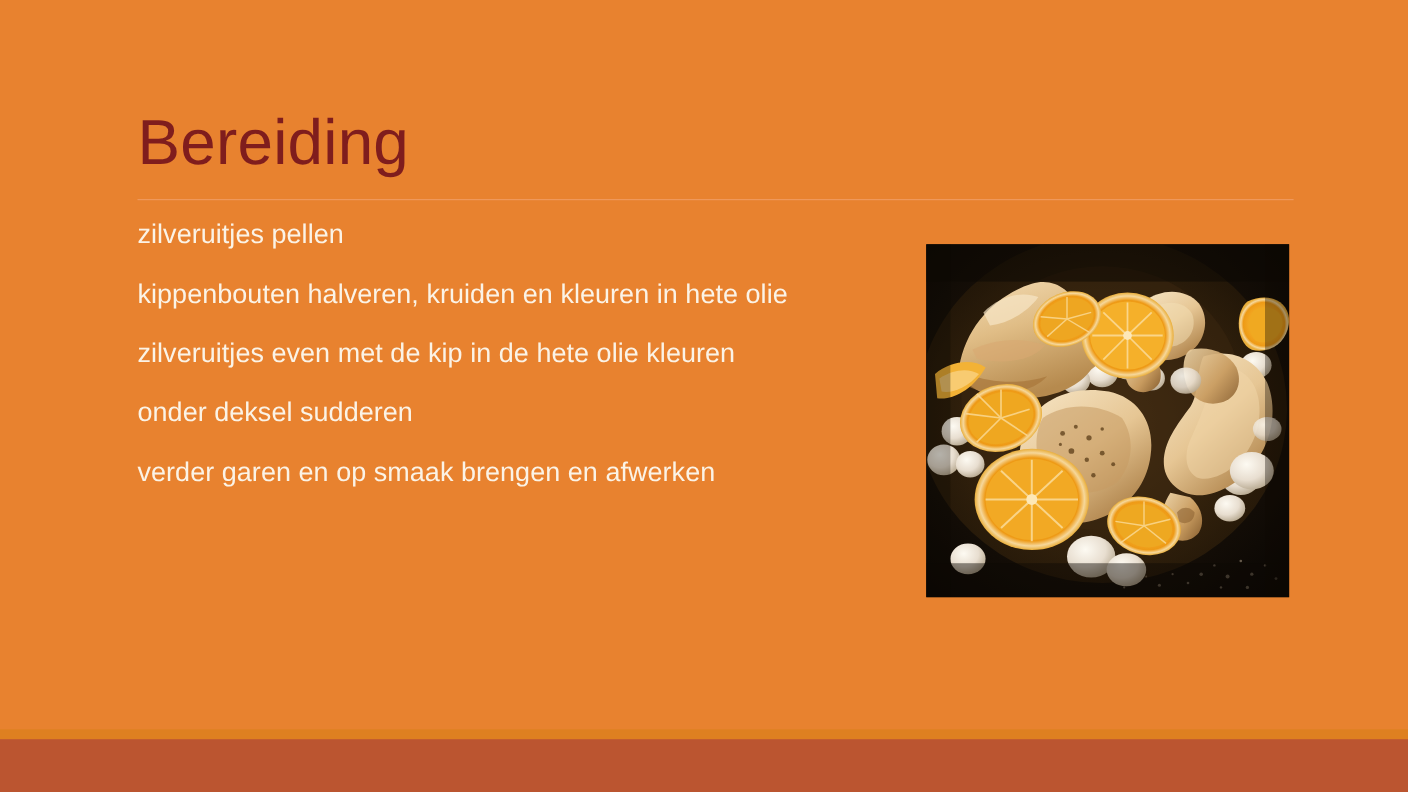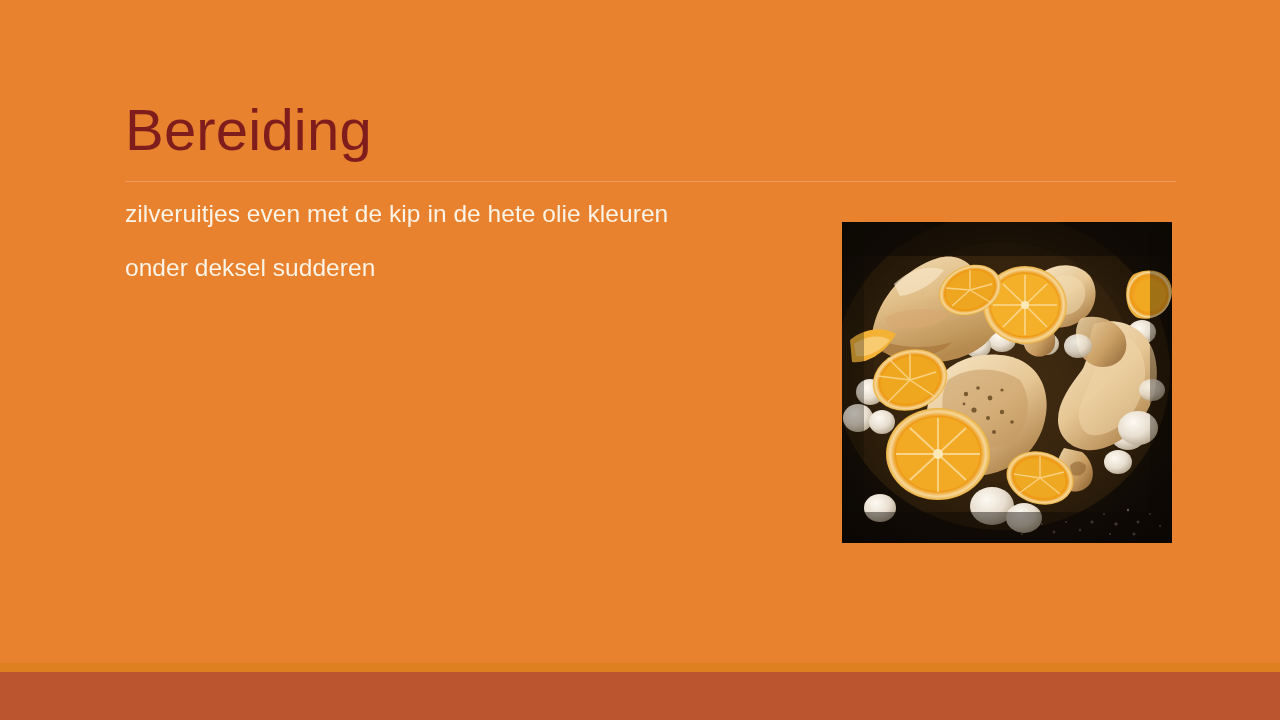--- a/index.html
+++ b/index.html
@@ -108,22 +108,25 @@
 
 <div id="slide">
 
   <div id="title-block">
     <div id="page-title">Bereiding</div>
   </div>
 
   <div id="title-rule"></div>
 
   <ul id="body-list">
+    <li>zilveruitjes pellen</li>
+    <li>kippenbouten halveren, kruiden en kleuren in hete olie</li>
     <li>zilveruitjes even met de kip in de hete olie kleuren</li>
     <li>onder deksel sudderen</li>
+    <li>verder garen en op smaak brengen en afwerken</li>
   </ul>
 
   <div id="photo-frame" aria-label="braadpan met kippenbouten, sinaasappelschijfjes en zilveruitjes">
     <svg viewBox="0 0 330 321" preserveAspectRatio="none" aria-hidden="true">
       <defs>
         <radialGradient id="panG" cx="48%" cy="45%" r="72%">
           <stop offset="0%" stop-color="#2c2013"></stop>
           <stop offset="55%" stop-color="#181008"></stop>
           <stop offset="100%" stop-color="#090603"></stop>
         </radialGradient>

